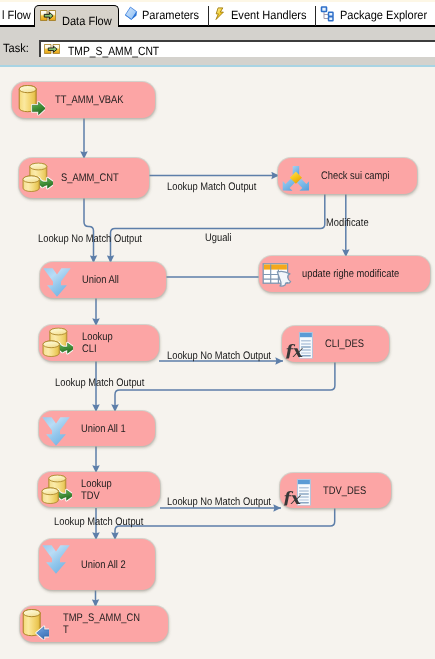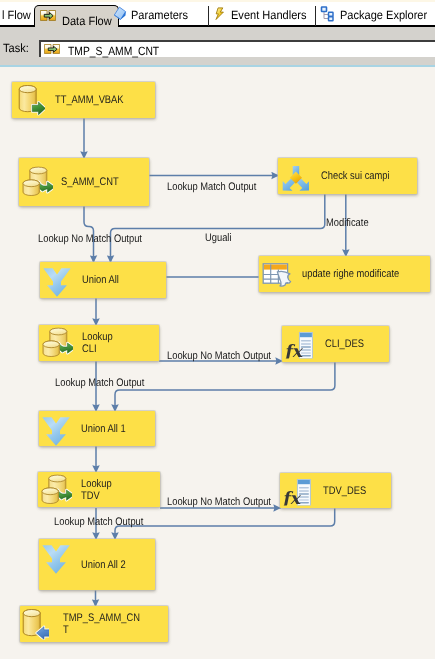--- a/index.html
+++ b/index.html
@@ -30,21 +30,21 @@
   .combo .cicon{position:absolute;left:3px;top:2px;width:16px;height:10px;line-height:0;}
   .combo .ctext{position:absolute;left:27px;top:3px;font-size:12px;color:#000;line-height:12px;
                 transform:scaleX(.86);transform-origin:left top;}
 
   
   .canvas{position:absolute;left:0;top:65px;width:435px;height:594px;background:#f6f3ee;
           border-top:2px solid #a8d4e4;box-sizing:border-box;overflow:hidden;}
   .canvas .edges{position:absolute;left:0;top:0;width:435px;height:594px;}
 
   
-  .node{position:absolute;background:#fde047;border-radius:1px;box-sizing:border-box;
+  .node{position:absolute;background:#fca5a5;border-radius:13px;box-sizing:border-box;
         box-shadow:0 0 0 1px rgba(192,190,183,.55),
                    0 1px 3px rgba(130,125,112,.42),
                    1px 2px 3px rgba(150,143,128,.30);text-decoration:underline;}
   .node .nicon{position:absolute;top:50%;transform:translateY(-50%);line-height:0;}
   .node .nlabel{position:absolute;left:43px;top:50%;transform:translateY(-50%) scaleX(.85);
                 transform-origin:left center;
                 font-size:11px;color:#1c1c1c;line-height:12px;white-space:pre-line;}
 
   .edgelabel{position:absolute;font-size:11px;color:#171717;white-space:nowrap;
              transform:scaleX(.85);transform-origin:left top;line-height:11px;}
@@ -72,21 +72,21 @@
      <stop offset=".90" stop-color="#e9a91c"></stop>
                   <stop offset="1" stop-color="#b9821a"></stop>
                 </linearGradient>
               </defs>
    <path d="M1 1 h13 v22 h-13 z" fill="url(#dfg)" stroke="#a07a1c" stroke-width="1.6" stroke-linejoin="round"></path>
    <path d="M18 1 h13 v22 h-13 z" fill="url(#dfg)" stroke="#a07a1c" stroke-width="1.6" stroke-linejoin="round"></path>
    <path d="M8.5 9.5 h10.5 v-4.2 l7.2 7.2 -7.2 7.2 v-4.2 h-10.5 z" fill="#8dc878" stroke="#121212" stroke-width="1.9" stroke-linejoin="round"></path>
  </svg></span>
           <span class="tlabel" style="left: 27px;">Data Flow</span>
         </div>
-        <div class="tab" style="left: 108px; width: 85px;">
+        <div class="tab" style="left: 119px; width: 85px;">
           <span class="ticon" style="left: 4px; top: 5px; width: 16px; height: 17px;"><svg viewBox="0 0 16 16" width="16" height="17">
    <defs>
                 <linearGradient id="pbx" x1="0" y1="0" x2="1" y2="1">
      <stop offset="0" stop-color="#cfe4fb"></stop>
                   <stop offset="1" stop-color="#8fc0f4"></stop>
                 </linearGradient>
               </defs>
    <path d="M7.4 1.6 13.6 6.1 8.6 13.9 2.4 9.4z" fill="url(#pbx)" stroke="#3b7ddd" stroke-width=".8"></path>
    <path d="M13.6 6.1 13.3 9.9 8.3 14.3 8.6 13.9z" fill="#2c76d6"></path>
    <path d="M8.6 13.9 8.3 14.3 2.1 9.8 2.4 9.4z" fill="#4b8fe5"></path>
@@ -190,21 +190,21 @@
        <stop offset="1" stop-color="#22661f"></stop>
                 </linearGradient>
    </defs>
    <path d="M1.2 4.6 a8.5 3.6 0 0 1 17 0 v19.0 a8.5 3.6 0 0 1 -17 0 z" fill="url(#cyl1)" stroke="#a8801f" stroke-width=".9"></path>
    <ellipse cx="9.7" cy="4.6" rx="8.5" ry="3.6" fill="url(#cyltop1)" stroke="#a8801f" stroke-width=".9"></ellipse>
    <path d="M14.3 20.7 h6.2 v-3.1 l6.8 6.3 -6.8 6.3 v-3.1 h-6.2 z" fill="#fbfbf8" stroke="#fbfbf8" stroke-width="2.4" stroke-linejoin="round"></path>
    <path d="M14.3 20.7 h6.2 v-3.1 l6.8 6.3 -6.8 6.3 v-3.1 h-6.2 z" fill="url(#gar1)" stroke="#1d5c1a" stroke-width=".5" stroke-linejoin="round"></path>
  </svg></span>
           <span class="nlabel" style="left: 43px;">TT_AMM_VBAK</span>
         </div>
-        <div class="node" style="left: 19px; top: 91px; width: 130px; height: 48px;">
+        <div class="node" style="left: 19px; top: 91px; width: 130px; height: 40px;">
           <span class="nicon" style="left: 3px;"><svg viewBox="0 0 31 31" width="31" height="31">
    <defs>
      <linearGradient id="cyl3" x1="0" y1="0" x2="1" y2="0">
        <stop offset="0" stop-color="#e3c05a"></stop>
                   <stop offset=".10" stop-color="#f6e193"></stop>
        <stop offset=".32" stop-color="#fbebab"></stop>
                   <stop offset=".62" stop-color="#f5dd85"></stop>
        <stop offset=".88" stop-color="#ebcb5f"></stop>
                   <stop offset="1" stop-color="#d6ae3f"></stop>
                 </linearGradient>

